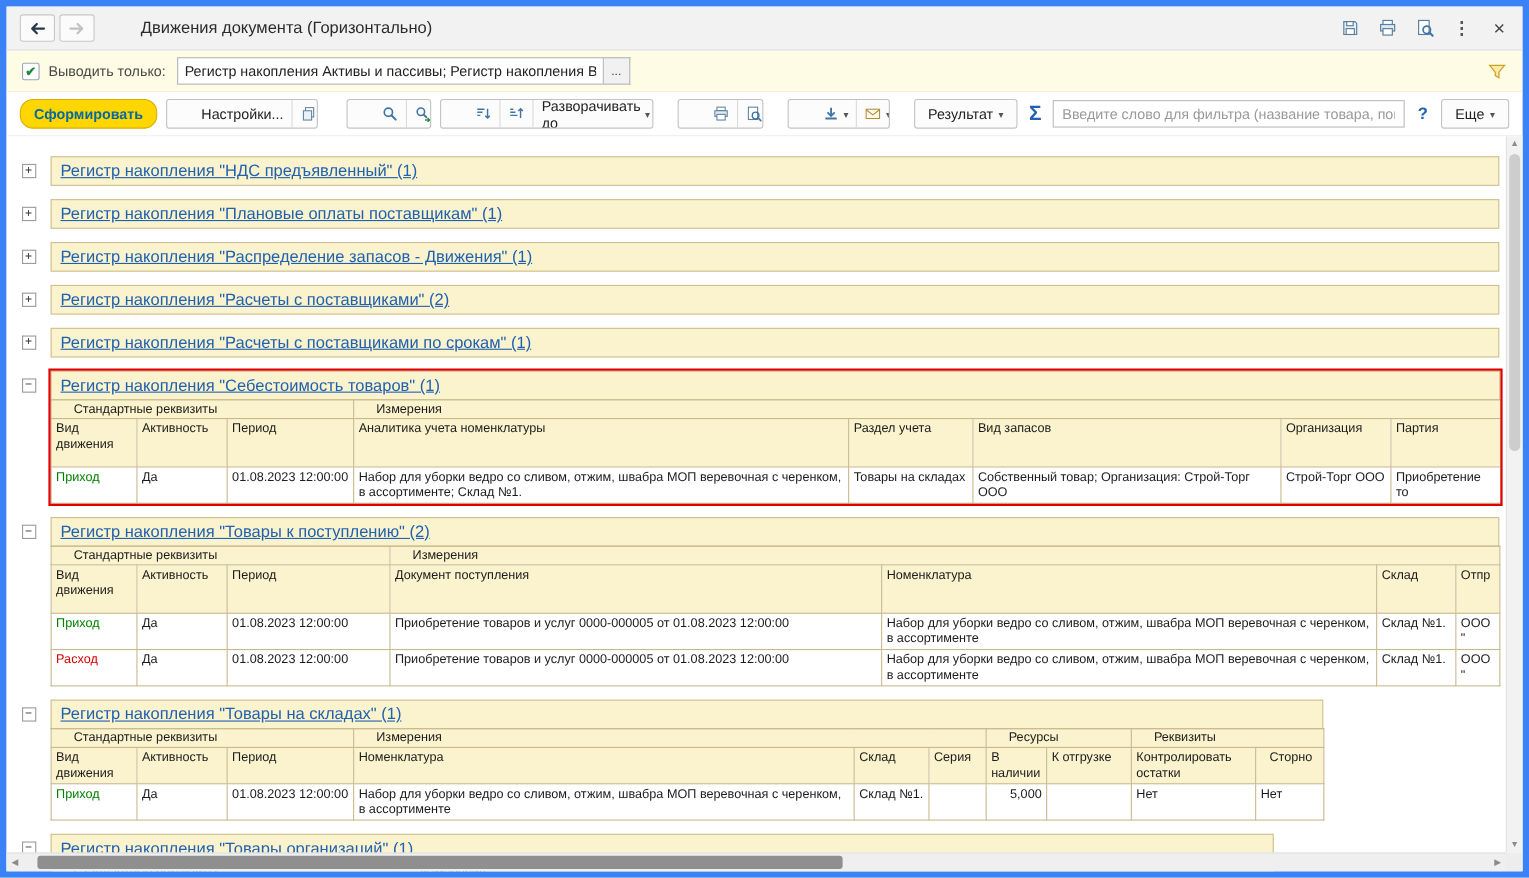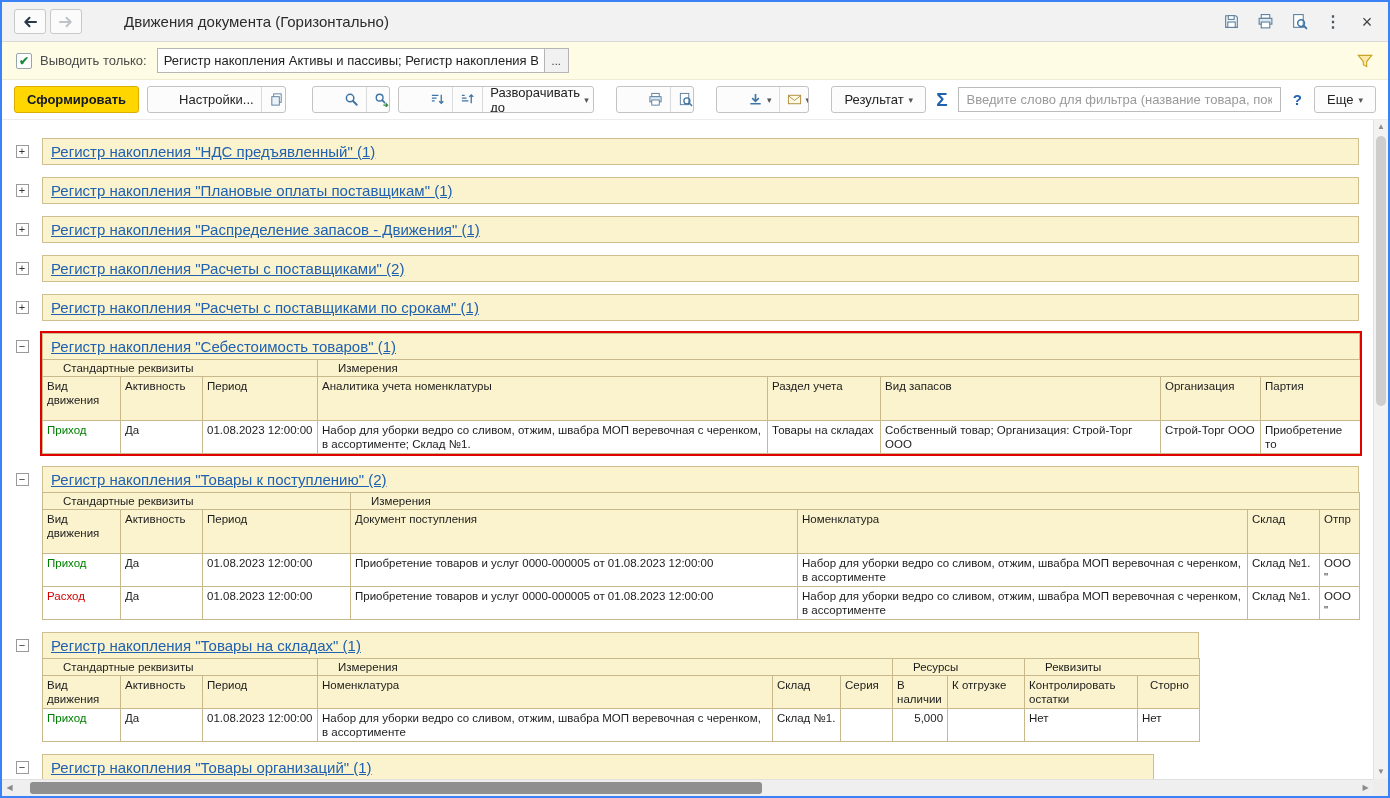--- a/index.html
+++ b/index.html
@@ -1,17 +1,17 @@
 <!DOCTYPE html>
 <html><head>
 <meta charset="utf-8">
 <style>
   * { margin:0; padding:0; box-sizing:border-box; }
   html,body { width:1390px; height:798px; font-family:"Liberation Sans", sans-serif; background:#fff; overflow:hidden; }
-  .window { width:1390px; height:798px; border:2px solid #3b82f6; position:relative; display:flex; flex-direction:column; background:#fff; }
+  .window { width:1390px; height:798px; border:6px solid #3b82f6; position:relative; display:flex; flex-direction:column; background:#fff; }
 
   
   .titlebar { flex:0 0 40px; background:#f2f2f2; border-bottom:1px solid #d8d8d8; display:flex; align-items:center; padding:0 12px; }
   .nav-btn { width:32px; height:25px; border:1px solid #c8c8c8; border-radius:3px; background:#fbfbfb; display:flex; align-items:center; justify-content:center; cursor:pointer; }
   .nav-btn + .nav-btn { margin-left:4px; }
   .win-title { margin-left:42px; font-size:15px; color:#2b2b2b; }
   .titlebar-icons { margin-left:auto; display:flex; align-items:center; gap:16px; }
   .tb-icon { width:18px; height:18px; display:flex; align-items:center; justify-content:center; cursor:pointer; }
   .kebab { font-size:16px; font-weight:bold; color:#4a5a66; }
   .close-x { font-size:18px; color:#444; line-height:1; }
@@ -21,21 +21,21 @@
   .checkbox { width:16px; height:16px; background:#fff; border:1px solid #9aa6ad; border-radius:2px; display:flex; align-items:center; justify-content:center; font-size:12px; color:#1d8a3c; font-weight:bold; cursor:pointer; }
   .filter-label { margin-left:8px; font-size:13px; color:#4a4a4a; }
   .filter-input-wrap { margin-left:10px; display:flex; }
   .filter-input { width:388px; height:25px; border:1px solid #b5b5b5; background:#fff; font-size:13px; padding:0 6px; color:#222; font-family:"Liberation Sans", sans-serif; }
   .ellipsis-btn { width:24px; height:25px; border:1px solid #b5b5b5; border-left:none; background:#f1f1f1; font-size:11px; color:#333; cursor:pointer; }
   .funnel-wrap { margin-left:auto; }
 
   
   .toolbar { flex:0 0 40px; background:#fff; display:flex; align-items:center; padding:0 12px; gap:8px; border-bottom:1px solid #ececec; }
   .btn { height:27px; border:1px solid #c3c3c3; border-radius:3px; background:#fcfcfc; font-size:13px; color:#222; padding:0 12px; display:flex; align-items:center; gap:5px; cursor:pointer; white-space:nowrap; }
-  .btn-generate { background:#ffd600; border-color:#d9ae00; font-weight:bold; color:#0f172a; }
+  .btn-generate { background:#ffd600; border-color:#d9ae00; font-weight:bold; color:#0369a1;border-radius:12px; }
   .btn-group { display:flex; align-items:stretch; border:1px solid #c3c3c3; border-radius:3px; background:#fcfcfc; overflow:hidden; height:27px;padding-left:24px; }
   .btn-group .seg { display:flex; align-items:center; padding:0 7px; gap:4px; cursor:pointer; font-size:13px; color:#222; }
   .btn-group .seg + .seg { border-left:1px solid #dadada; }
   .chev { font-size:9px; color:#555; }
   .sigma { font-size:19px; font-weight:bold; color:#2061b0; cursor:pointer; padding:0 2px; }
   .search-filter-input { margin-left:auto; width:362px; height:25px; border:1px solid #bbb; background:#fff; font-size:13px; padding:0 8px; color:#222; font-family:"Liberation Sans", sans-serif; }
   .search-filter-input::placeholder { color:#9a9a9a; }
   .help-btn { font-size:15px; font-weight:bold; color:#2061b0; cursor:pointer; padding:0 4px; background:none; border:none; }
 
   

